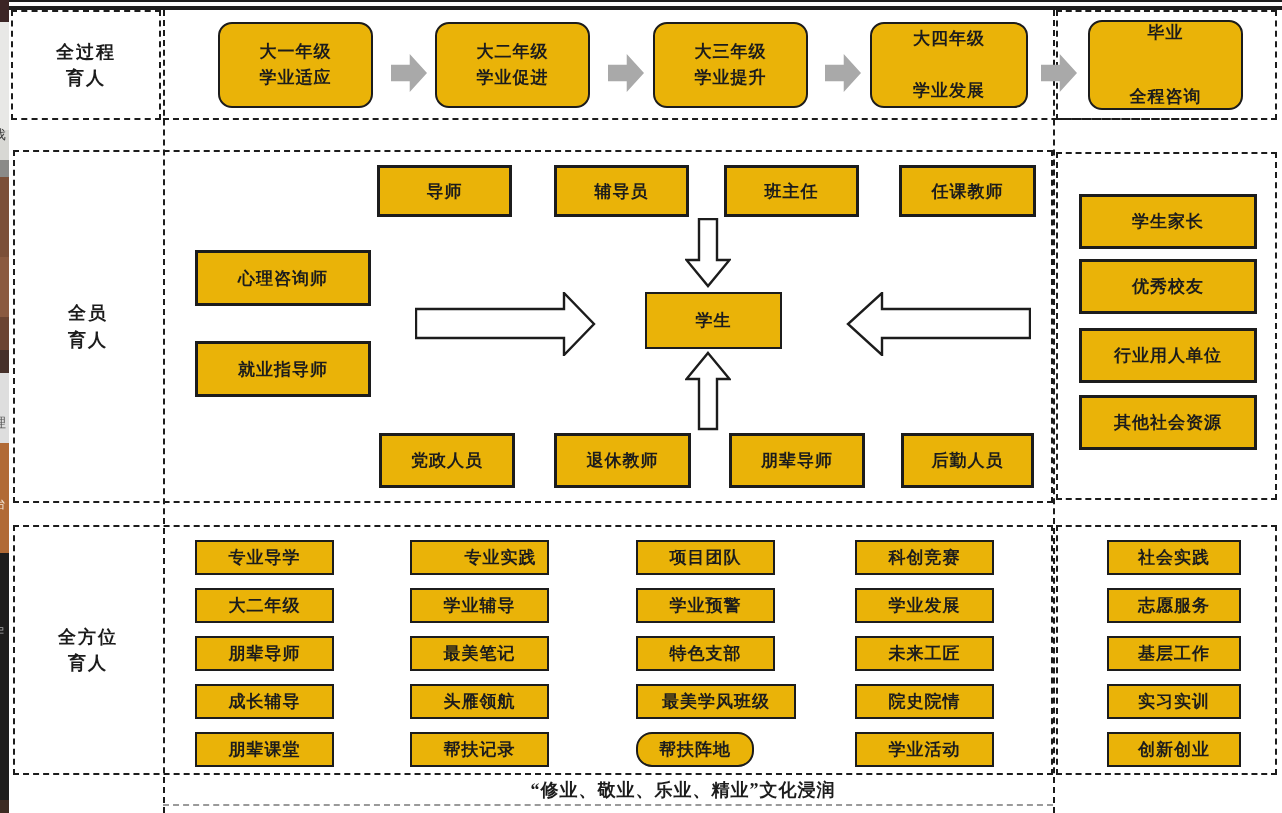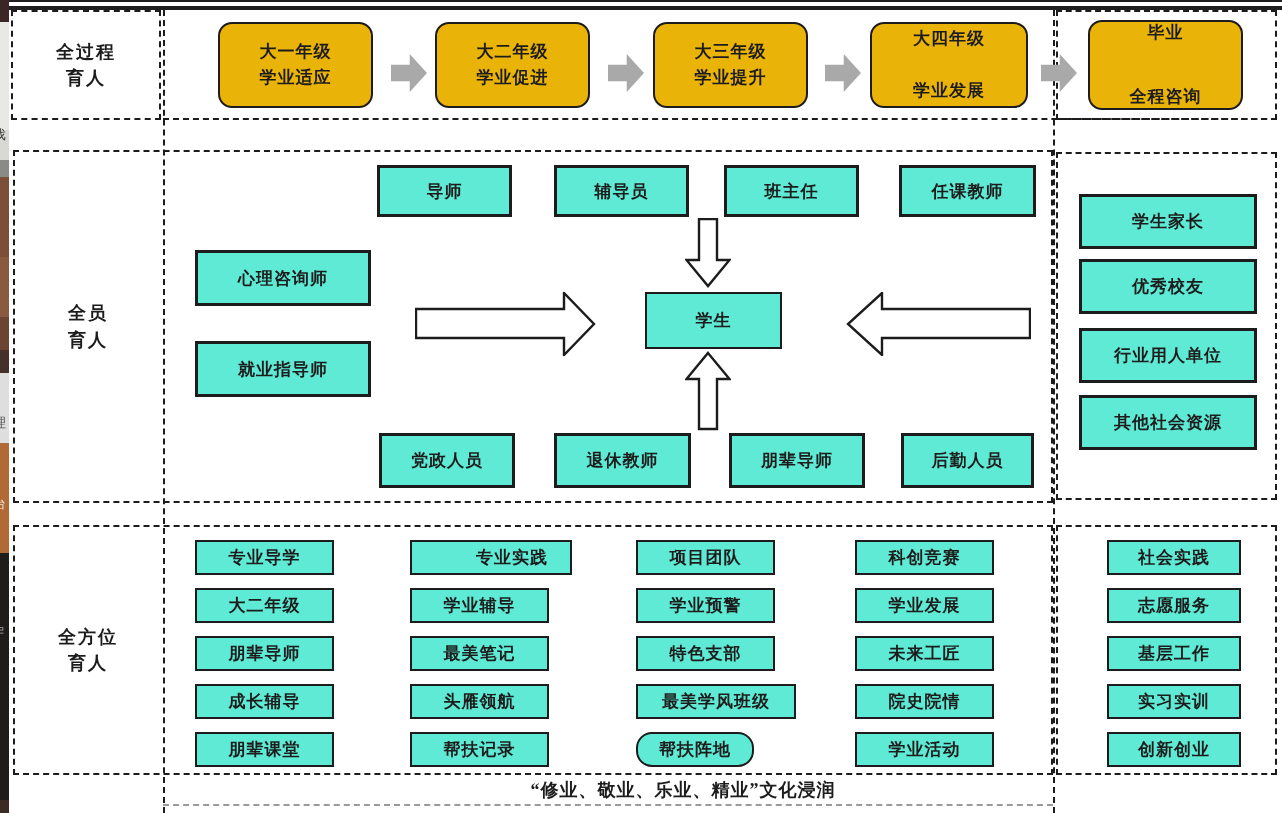--- a/index.html
+++ b/index.html
@@ -19,21 +19,21 @@
   .dashed{position:absolute; border:2px dashed #1c1c1c; background:transparent; box-sizing:border-box;}
   .vsep{position:absolute; width:0; border-left:2px dashed #1c1c1c; top:10px; height:803px;}
   #vsep-left{left:163px;}
   #vsep-right{left:1053px;}
   .hdash{position:absolute; height:0; border-top:2px dashed #1c1c1c;}
 
   .lab2{position:absolute; display:flex; flex-direction:column; align-items:center; justify-content:center;
         font-size:18px; font-weight:700; letter-spacing:2px; line-height:1.45;}
   .lab2 span{display:block; text-align:center;}
 
-  .sbox{position:absolute; border:2px solid #1c1c1c; background:#5eead4; display:flex; align-items:center;
+  .sbox{position:absolute; border:2px solid #1c1c1c; background:#eab308; display:flex; align-items:center;
         justify-content:center; font-size:17px; font-weight:600; letter-spacing:1px; box-sizing:border-box;}
   .sbox.thick{border-width:3px;}
   .rbox{position:absolute; border:2px solid #1c1c1c; border-radius:14px; background:#eab308; display:flex;
         flex-direction:column; align-items:center; justify-content:center; font-size:17px; font-weight:600;
         letter-spacing:1px; line-height:1.55; box-sizing:border-box; text-align:center;}
   .garrow{position:absolute; width:36px; height:38px;
         clip-path:polygon(0 28%,52% 28%,52% 0,100% 50%,52% 100%,52% 72%,0 72%);}
   .bigarrow{position:absolute;}
 
   .vcol{position:absolute; display:flex; flex-direction:column; gap:13px; align-items:flex-start;}
@@ -152,21 +152,21 @@
   <div class="dashed" style="left:1056px;top:525px;width:221px;height:250px;"></div>
   <div id="row3-content">
       <div class="vcol" style="left: 195px; top: 540px;">
         <div class="sbox" style="width: 139px;">专业导学</div>
         <div class="sbox" style="width: 139px;">大二年级</div>
         <div class="sbox" style="width: 139px;">朋辈导师</div>
         <div class="sbox" style="width: 139px;">成长辅导</div>
         <div class="sbox" style="width: 139px;">朋辈课堂</div>
       </div>
       <div class="vcol" style="left: 410px; top: 540px;">
-        <div class="sbox" style="width: 162px; padding-left: 42px;">专业实践</div>
+        <div class="sbox" style="width: 139px; padding-left: 42px;">专业实践</div>
         <div class="sbox" style="width: 139px;">学业辅导</div>
         <div class="sbox" style="width: 139px;">最美笔记</div>
         <div class="sbox" style="width: 139px;">头雁领航</div>
         <div class="sbox" style="width: 139px;">帮扶记录</div>
       </div>
       <div class="vcol" style="left: 636px; top: 540px;">
         <div class="sbox" style="width: 139px;">项目团队</div>
         <div class="sbox" style="width: 139px;">学业预警</div>
         <div class="sbox" style="width: 139px;">特色支部</div>
         <div class="sbox" style="width: 160px;">最美学风班级</div>

